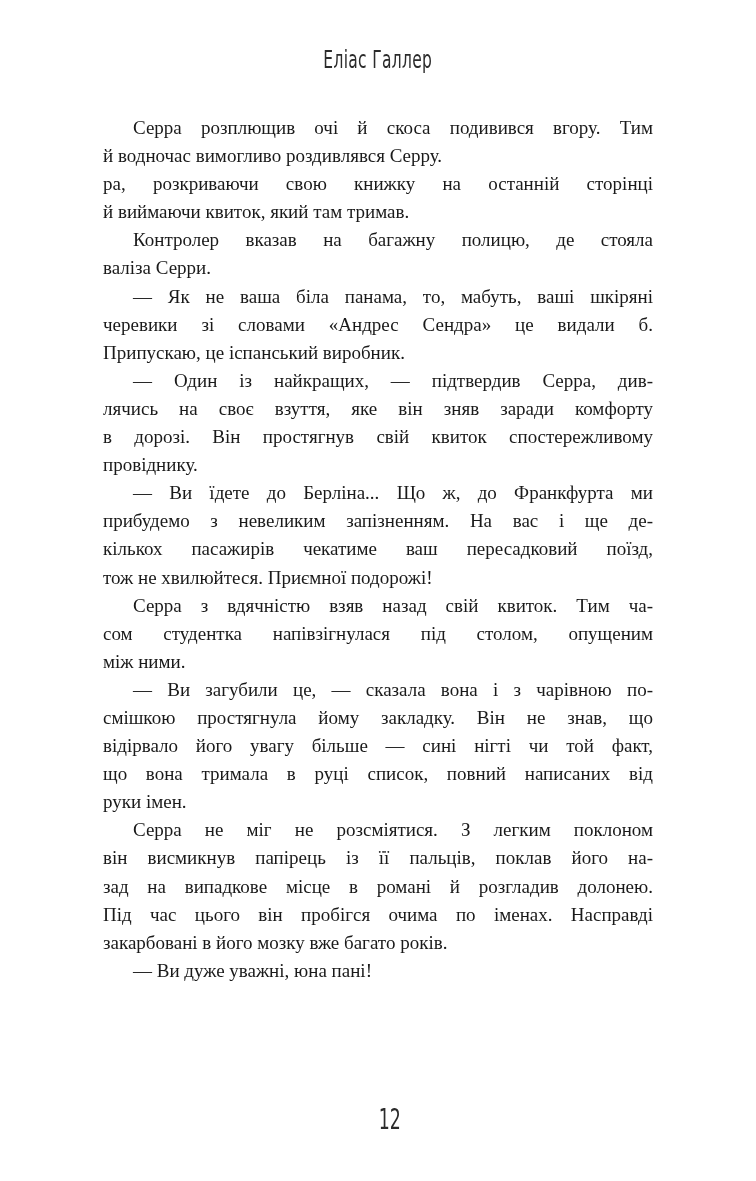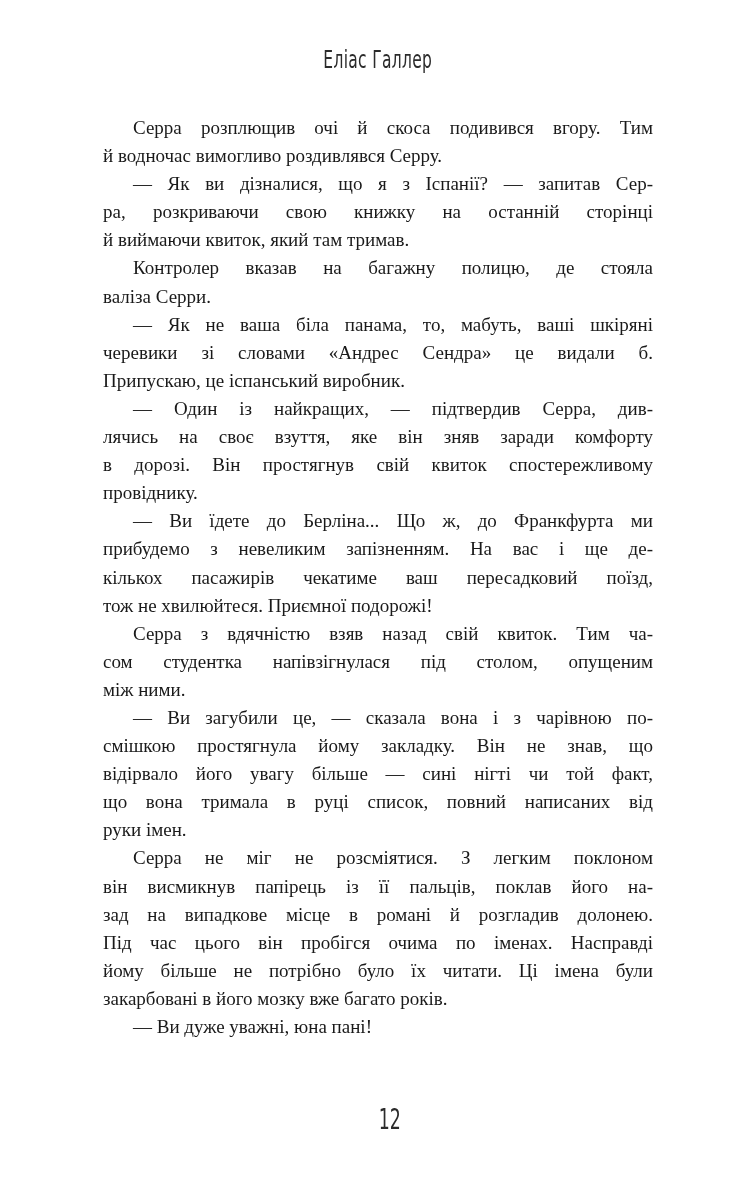--- a/index.html
+++ b/index.html
@@ -73,21 +73,20 @@
 
 <div class="page">
 
   <div class="running-header">
     <span class="condensed">Еліас Галлер</span>
   </div>
 
   <div class="text-block" id="text-block">
       <div class="text-line first">Серра розплющив очі й скоса подивився вгору. Тим</div>
       <div class="text-line last">й водночас вимогливо роздивлявся Серру.</div>
-      <div class="text-line first">— Як ви дізналися, що я з Іспанії? — запитав Сер-</div>
       <div class="text-line">ра, розкриваючи свою книжку на останній сторінці</div>
       <div class="text-line last">й виймаючи квиток, який там тримав.</div>
       <div class="text-line first">Контролер вказав на багажну полицю, де стояла</div>
       <div class="text-line last">валіза Серри.</div>
       <div class="text-line first">— Як не ваша біла панама, то, мабуть, ваші шкіряні</div>
       <div class="text-line">черевики зі словами «Андрес Сендра» це видали б.</div>
       <div class="text-line last">Припускаю, це іспанський виробник.</div>
       <div class="text-line first">— Один із найкращих, — підтвердив Серра, див-</div>
       <div class="text-line">лячись на своє взуття, яке він зняв заради комфорту</div>
       <div class="text-line">в дорозі. Він простягнув свій квиток спостережливому</div>
@@ -101,21 +100,20 @@
       <div class="text-line last">між ними.</div>
       <div class="text-line first">— Ви загубили це, — сказала вона і з чарівною по-</div>
       <div class="text-line">смішкою простягнула йому закладку. Він не знав, що</div>
       <div class="text-line">відірвало його увагу більше — сині нігті чи той факт,</div>
       <div class="text-line">що вона тримала в руці список, повний написаних від</div>
       <div class="text-line last">руки імен.</div>
       <div class="text-line first">Серра не міг не розсміятися. З легким поклоном</div>
       <div class="text-line">він висмикнув папірець із її пальців, поклав його на-</div>
       <div class="text-line">зад на випадкове місце в романі й розгладив долонею.</div>
       <div class="text-line">Під час цього він пробігся очима по іменах. Насправді</div>
-      <div class="text-line">йому більше не потрібно було їх читати. Ці імена були</div>
       <div class="text-line last">закарбовані в його мозку вже багато років.</div>
       <div class="text-line first last">— Ви дуже уважні, юна пані!</div>
     </div>
 
   <div class="page-footer">
     <span class="condensed">12</span>
   </div>
 
 </div>
 

